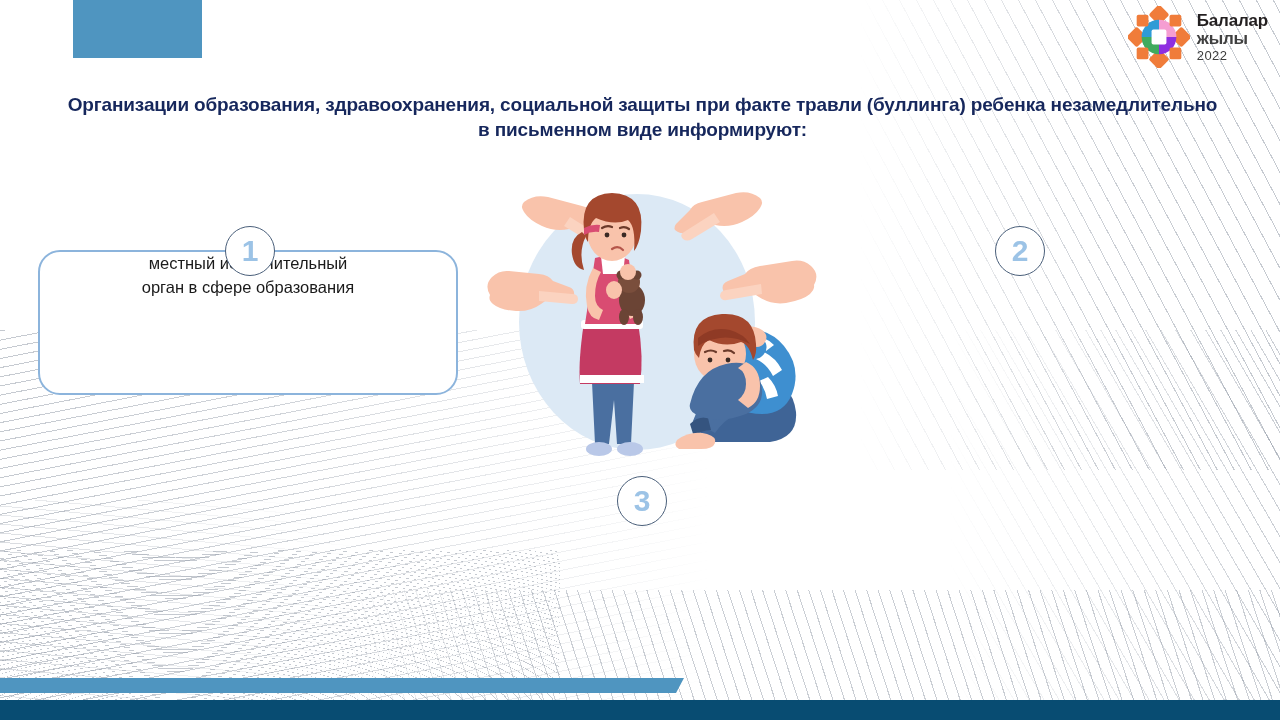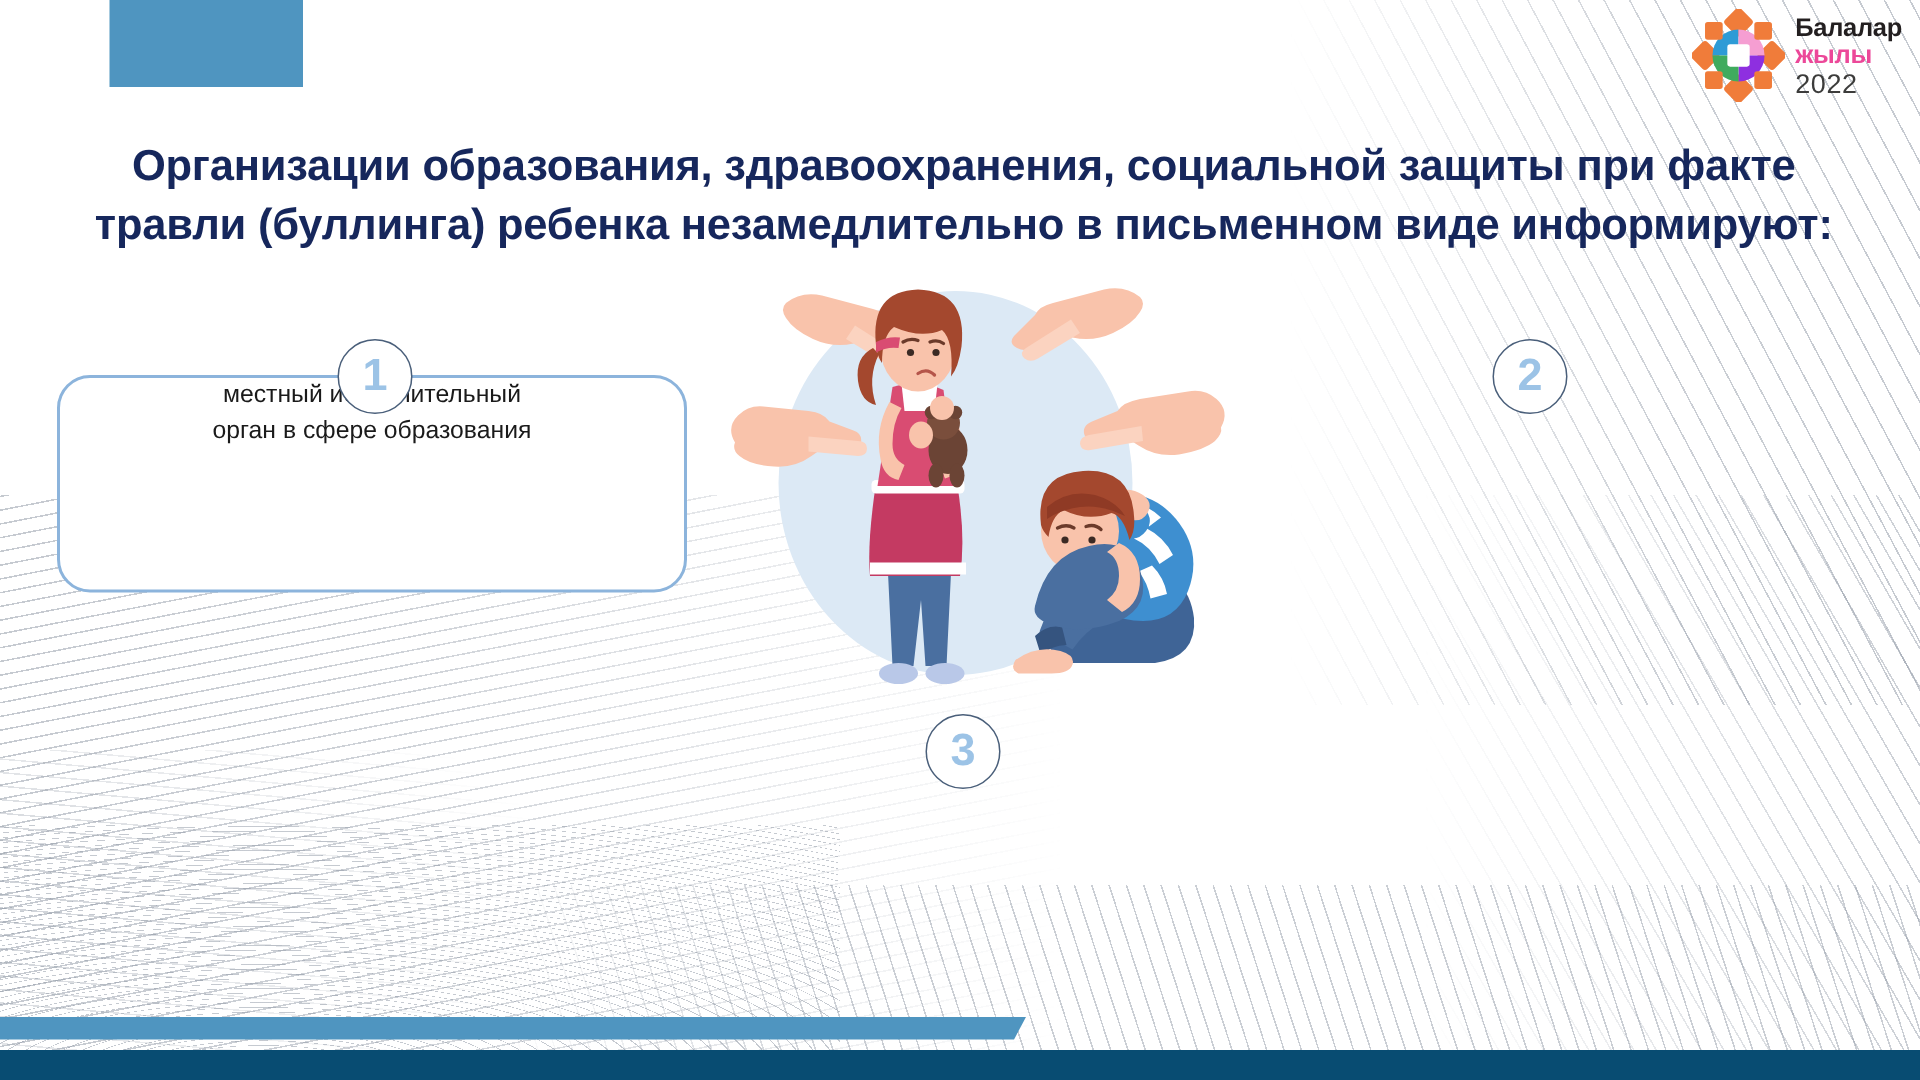--- a/index.html
+++ b/index.html
@@ -108,36 +108,36 @@
     align-items: center;
     gap: 7px;
   }
   .logo-mark { width: 62px; height: 62px; display:block; }
   .logo-text { line-height: 1; }
   .logo-line1 {
     font-size: 17px; font-weight: bold; color: #231f20;
     letter-spacing: -0.2px;
   }
   .logo-line2 {
-    font-size: 17px; font-weight: bold; color: #ec4899;
+    font-size: 17px; font-weight: bold; color: #404040;
     margin-top: 1px; letter-spacing: -0.2px;
   }
   .logo-year {
-    font-size: 18px; color: #3c3c3b; margin-top: 2px;
+    font-size: 13px; color: #3c3c3b; margin-top: 2px;
     letter-spacing: 0.4px;
   }
 
   
   .title {
     position: absolute;
     left: 60px; top: 92px;
     width: 1165px;
     text-align: center;
     color: #16275c;
-    font-size: 29px;
+    font-size: 19px;
     font-weight: bold;
     line-height: 1.33;
     letter-spacing: -0.15px;
   }
 
   
   .illustration {
     position: absolute;
     left: 462px; top: 172px;
     width: 360px; height: 320px;

